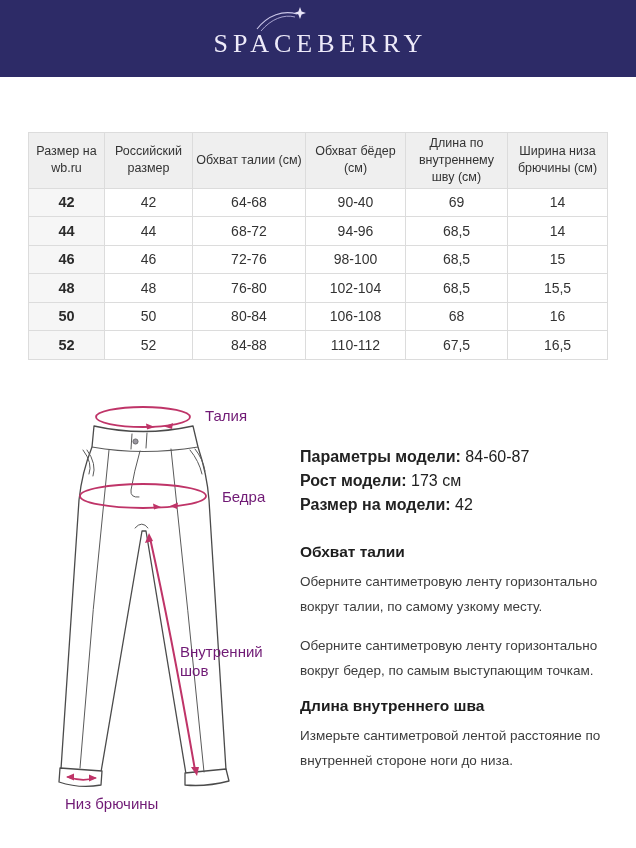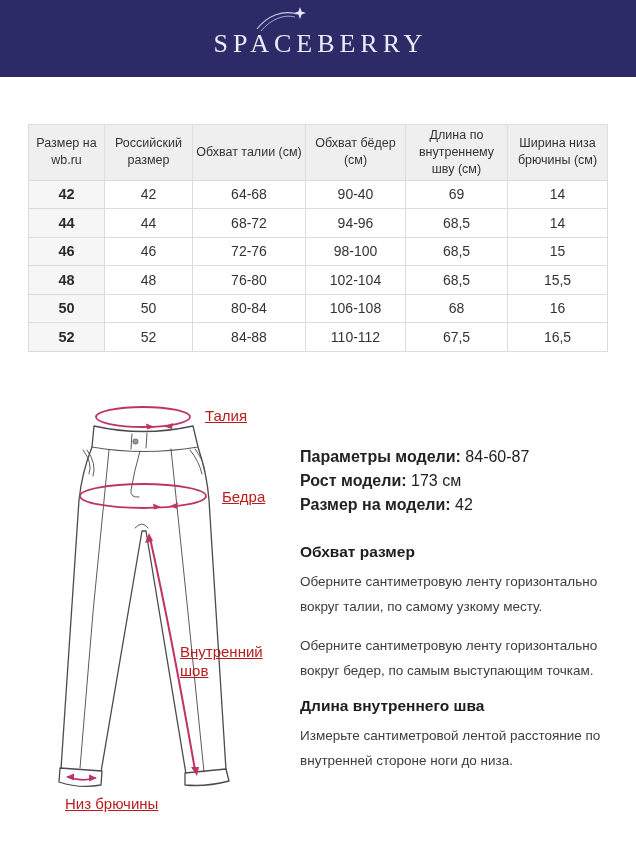--- a/index.html
+++ b/index.html
@@ -13,34 +13,34 @@
     position:absolute; left:0; top:0; width:636px; height:77px;
     background:#2d2b67; display:flex; align-items:center; justify-content:center;
   }
   .logo-text {
     font-family:"Liberation Serif", serif; font-size:26px; font-weight:400;
     letter-spacing:5px; color:#edeaf9; padding-left:5px; margin-top:10px;
   }
   .logo-star { position:absolute; left:254px; top:6px; }
   
   .size-table {
-    position:absolute; left:28px; top:124px; width:579px;
+    position:absolute; left:28px; top:132px; width:579px;
     border-collapse:collapse; table-layout:fixed;padding-left:32px;
   }
   .size-table th, .size-table td { border:1px solid #dcdcdc; text-align:center; vertical-align:middle; }
   .size-table th {
     background:#efefef; font-size:12.5px; font-weight:400; color:#333;
     height:55px; line-height:1.35; padding:2px 3px;
   }
   .size-table td { height:28.5px; font-size:14px; color:#333; background:#fff; }
   .size-table td.c1 { background:#f6f6f6; font-weight:700; font-size:14.5px; color:#2b2b2b; }
   
   .figure { position:absolute; left:25px; top:390px; width:260px; height:430px; }
   .figure svg { position:absolute; left:0; top:0; }
-  .lbl { position:absolute; font-size:15px; font-weight:500; color:#b91c1c; line-height:19px;text-decoration:underline; }
+  .lbl { position:absolute; font-size:15px; font-weight:500; color:#701a75; line-height:19px; }
   .lbl-waist  { left:180px; top:16px; }
   .lbl-hips   { left:197px; top:97px;text-align:center; }
   .lbl-inseam { left:155px; top:210px; width:100px;margin-top:42px; }
   .lbl-hem    { left:40px;  top:404px; }
   
   .right-col { position:absolute; left:300px; top:445px; width:312px; color:#222; }
   .model-info { margin-bottom:26px; }
   .model-info p { font-size:16px; line-height:24px; color:#222; }
   .model-info .mi-label { font-weight:700; }
   .model-info .mi-value { font-weight:400; }
@@ -180,21 +180,21 @@
   </div>
 
   <div class="right-col">
     <div class="model-info">
       <p><span class="mi-label">Параметры модели:</span> <span class="mi-value">84-60-87</span></p>
       <p><span class="mi-label">Рост модели:</span> <span class="mi-value">173 см</span></p>
       <p><span class="mi-label">Размер на модели:</span> <span class="mi-value">42</span></p>
     </div>
 
     <div class="guide-section">
-      <h3>Обхват размер</h3>
+      <h3>Обхват талии</h3>
       <p>Оберните сантиметровую ленту горизонтально вокруг талии, по самому узкому месту.</p>
     </div>
     <div class="guide-section">
       <p>Оберните сантиметровую ленту горизонтально вокруг бедер, по самым выступающим точкам.</p>
     </div>
     <div class="guide-section">
       <h3>Длина внутреннего шва</h3>
       <p>Измерьте сантиметровой лентой расстояние по внутренней стороне ноги до низа.</p>
     </div>
   </div>

